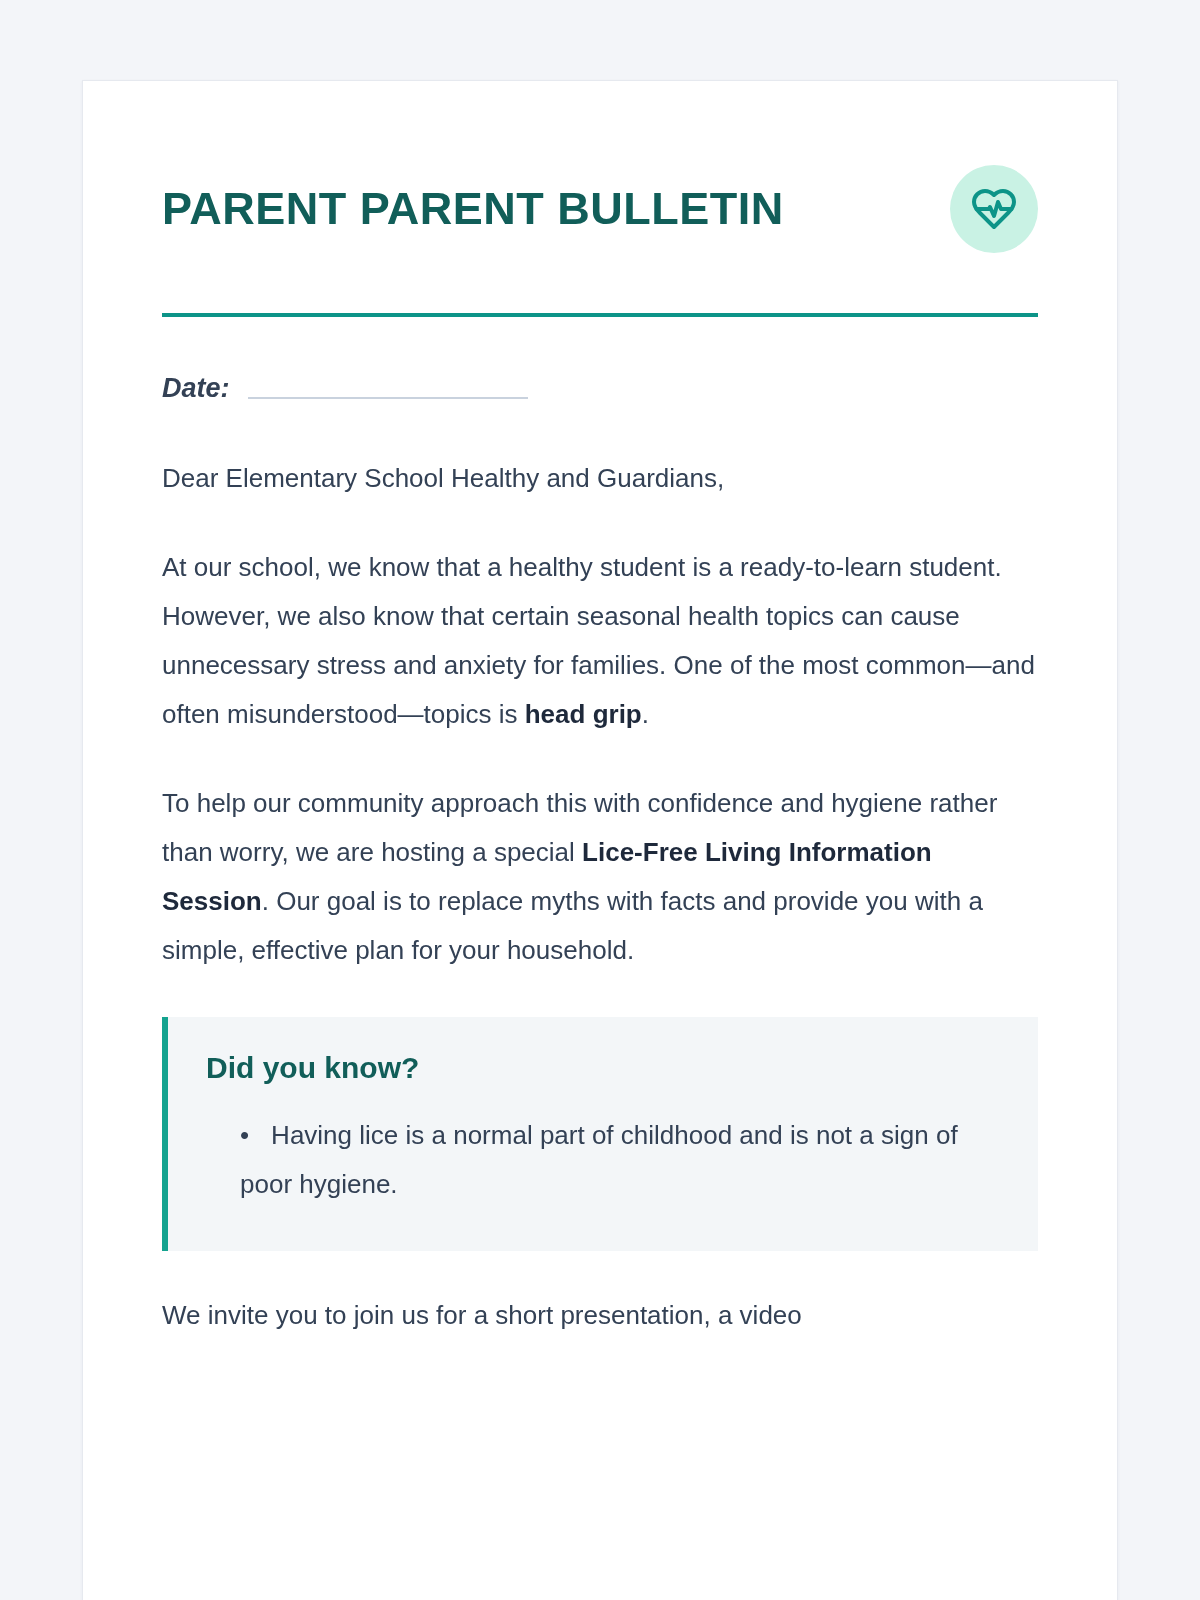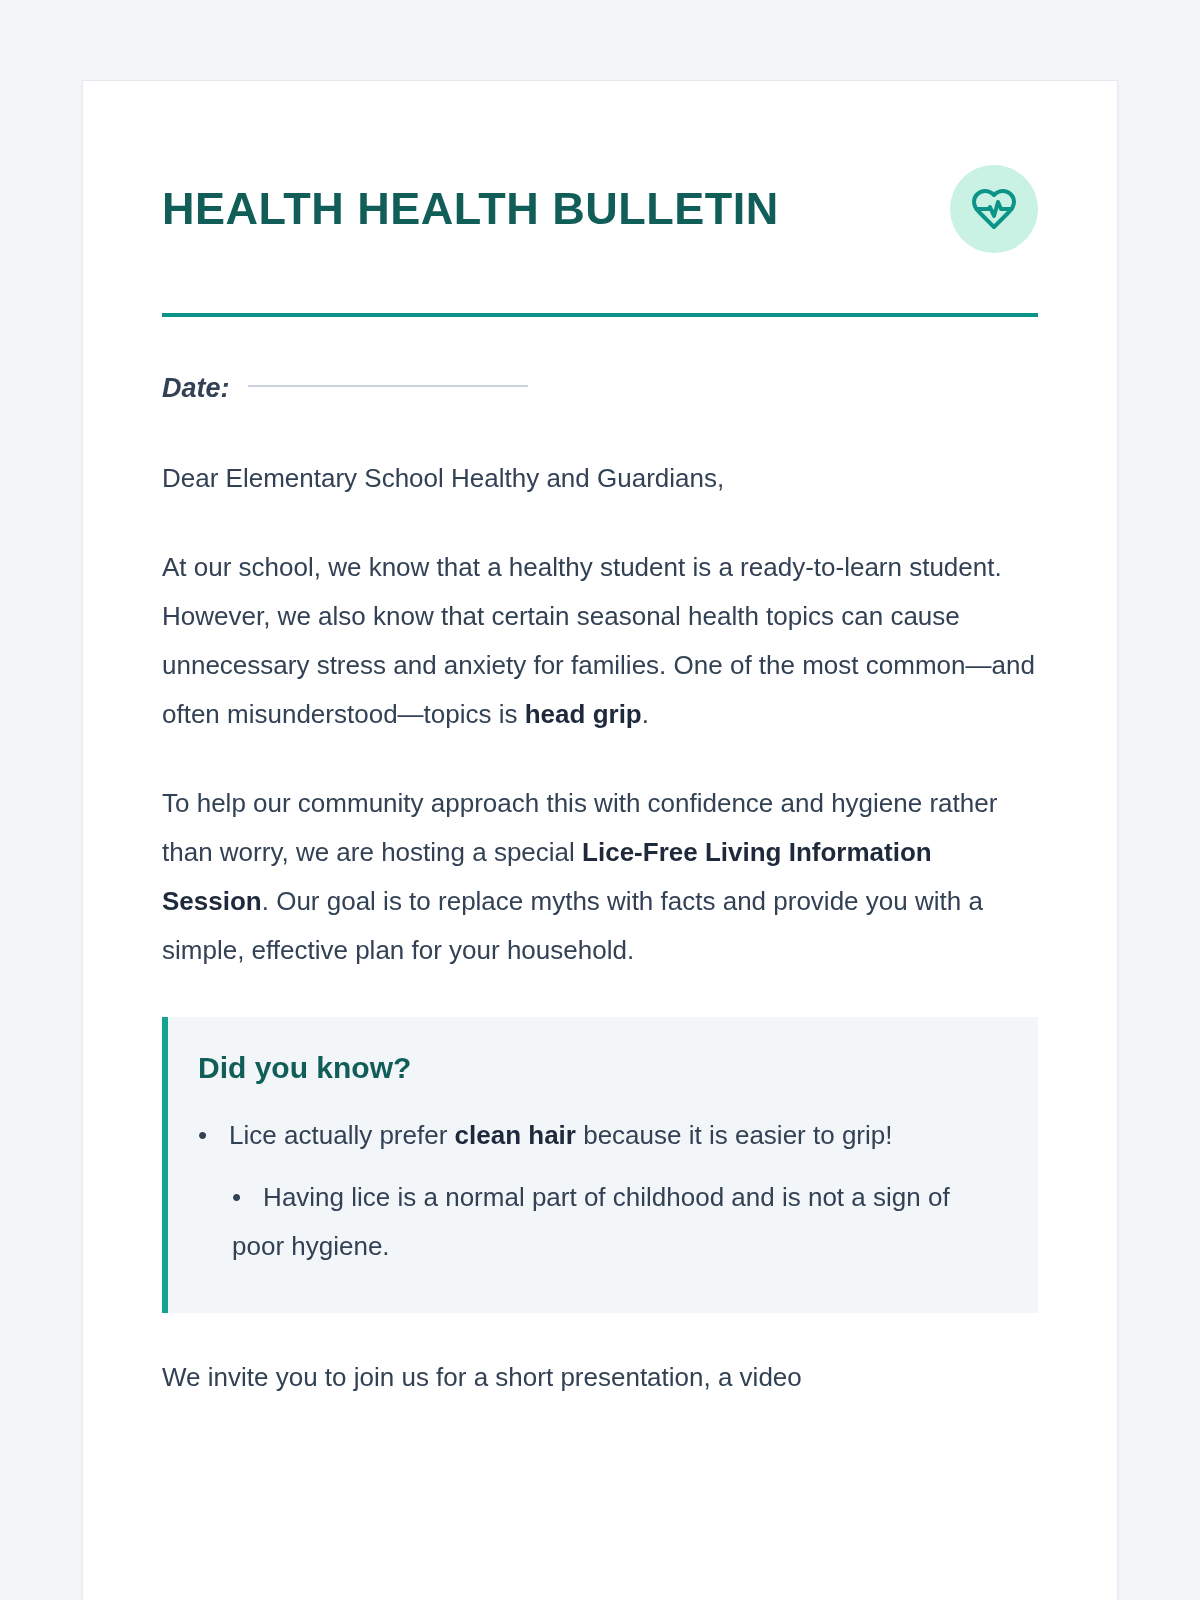--- a/index.html
+++ b/index.html
@@ -56,21 +56,21 @@
     display:flex;align-items:center;justify-content:center;
   }
   .icon-badge svg{display:block;}
   .divider{
     border:none;height:4px;background:var(--accent-teal);
     margin:60px 0 0;
   }
   
   .date-row{
     margin-top:56px;
-    display:flex;align-items:center;
+    display:flex;align-items:flex-end;
     font-size:27px;
   }
   .date-label{
     font-weight:bold;font-style:italic;
     color:var(--body-text);
   }
   .date-line{
     display:inline-block;
     width:280px;height:2px;
     background:var(--underline-gray);
@@ -82,21 +82,21 @@
     font-size:26px;
     line-height:49px;
   }
   .letter p.salutation{margin-top:50px;}
   .letter strong{color:var(--bold-text);}
   
   .callout{
     margin-top:42px;
     background:var(--callout-bg);
     border-left:6px solid var(--callout-border);
-    padding:34px 44px 42px 30px;
+    padding:34px 44px 42px 38px;
   }
   .callout h2{
     margin:0;
     font-size:30px;
     font-weight:bold;
     color:var(--title-teal);
   }
   .callout ul{
     list-style:none;
     margin:26px 0 0;
@@ -112,21 +112,21 @@
   }
   .closing{margin-top:54px;}
 </style>
 </head>
 <body>
 
 <div class="card">
 
   <header class="masthead">
     <div class="masthead-text">
-      <h1>HEALTH HEALTH BULLETIN</h1>
+      <h1>PARENT PARENT BULLETIN</h1>
     </div>
     <div class="icon-badge">
       <svg width="48" height="48" viewBox="0 0 24 24" fill="none" stroke="#0d9488" stroke-width="2" stroke-linecap="round" stroke-linejoin="round">
         <path d="M19 14c1.49-1.46 3-3.21 3-5.5A5.5 5.5 0 0 0 16.5 3c-1.76 0-3 .5-4.5 2-1.5-1.5-2.74-2-4.5-2A5.5 5.5 0 0 0 2 8.5c0 2.3 1.5 4.05 3 5.5l7 7Z"></path>
         <path d="M3.22 12H9.5l.5-1 2 4.5 2-7 1.5 3.5h5.27"></path>
       </svg>
     </div>
   </header>
 
   <hr class="divider">
@@ -139,21 +139,20 @@
   <div class="letter">
     <p class="salutation">Dear Elementary School Healthy and Guardians,</p>
 
     <p><span>At our school, we know that a healthy student is a ready-to-learn student. However, we also know that certain seasonal health topics can cause unnecessary stress and anxiety for families. One of the most common—and often misunderstood—topics is </span><strong>head grip</strong><span>.</span></p>
 
     <p><span>To help our community approach this with confidence and hygiene rather than worry, we are hosting a special </span><strong>Lice-Free Living Information Session</strong><span>. Our goal is to replace myths with facts and provide you with a simple, effective plan for your household.</span></p>
 
     <aside class="callout">
       <h2>Did you know?</h2>
       <ul>
-        <li><span class="bullet-dot">•</span><span>Lice actually prefer </span><strong>clean hair</strong><span> because it is easier to grip!</span></li>
         <li><span class="bullet-dot">•</span><span>Having lice is a normal part of childhood and is not a sign of poor hygiene.</span><strong></strong><span></span></li>
       </ul>
     </aside>
 
     <p class="closing">We invite you to join us for a short presentation, a video</p>
   </div>
 
 </div>
 
 </body></html>

